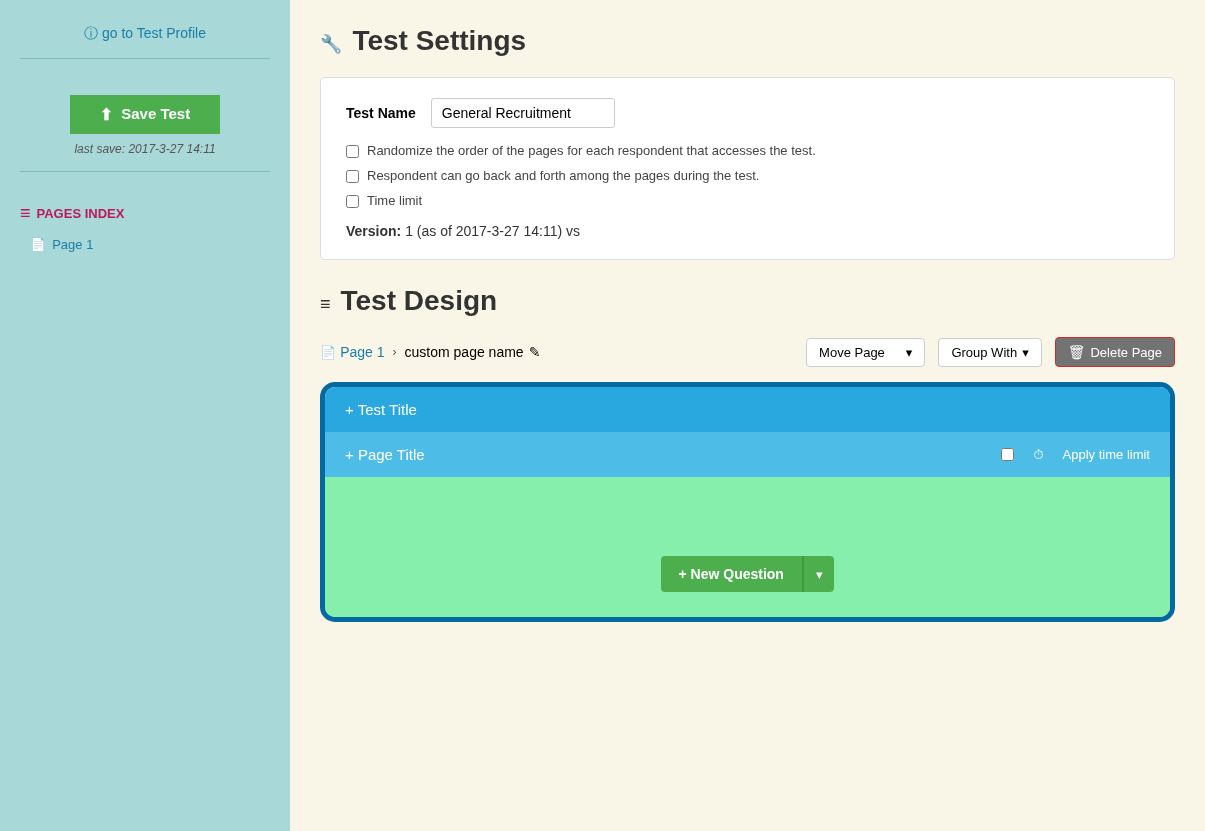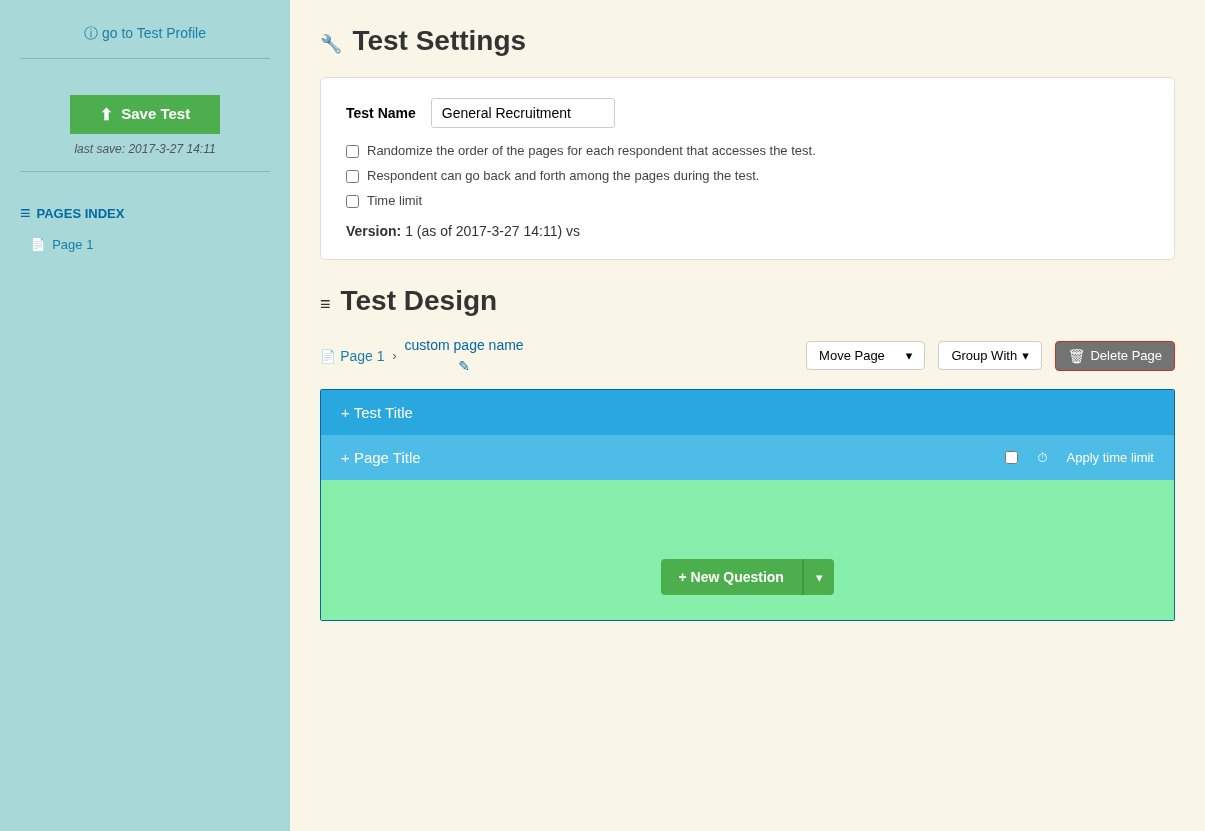--- a/index.html
+++ b/index.html
@@ -62,21 +62,21 @@
       font-style: italic;
     }
 
     .pages-section {
       padding: 15px 0 10px;
     }
 
     .pages-index-title {
       font-weight: bold;
       font-size: 13px;
-      color: #0369a1;
+      color: #be185d;
       margin-bottom: 10px;
       display: flex;
       align-items: center;
       gap: 6px;
     }
 
     .page-item {
       display: flex;
       align-items: center;
       gap: 6px;
@@ -174,26 +174,25 @@
       align-items: center;
       gap: 4px;
     }
 
     .breadcrumb-chevron {
       color: #555;
       font-size: 12px;
     }
 
     .breadcrumb-custom {
-      color: #0369a1;
-      font-size: 14px;
-      display: flex;
-      align-items: center;
+      color: #000000;
+      font-size: 14px;
+      display: flex;
+      align-items: flex-start;
       gap: 5px;
-      flex-direction: column;
     }
 
     .btn-move-page {
       background: white;
       border: 1px solid #ccc;
       border-radius: 4px;
       padding: 6px 12px;
       font-size: 13px;
       cursor: pointer;
       display: inline-flex;
@@ -224,22 +223,22 @@
       color: white;
       cursor: pointer;
       display: inline-flex;
       align-items: center;
       gap: 5px;
       margin-left: 5px;
     }
 
     
     .design-area {
-      border: 1px solid #0369a1;
-      border-radius: 2px;
+      border: 5px solid #0369a1;
+      border-radius: 15px;
       overflow: hidden;
     }
 
     .test-title-bar {
       background: #29a8e0;
       color: white;
       padding: 14px 20px;
       font-size: 15px;
       cursor: pointer;
     }

